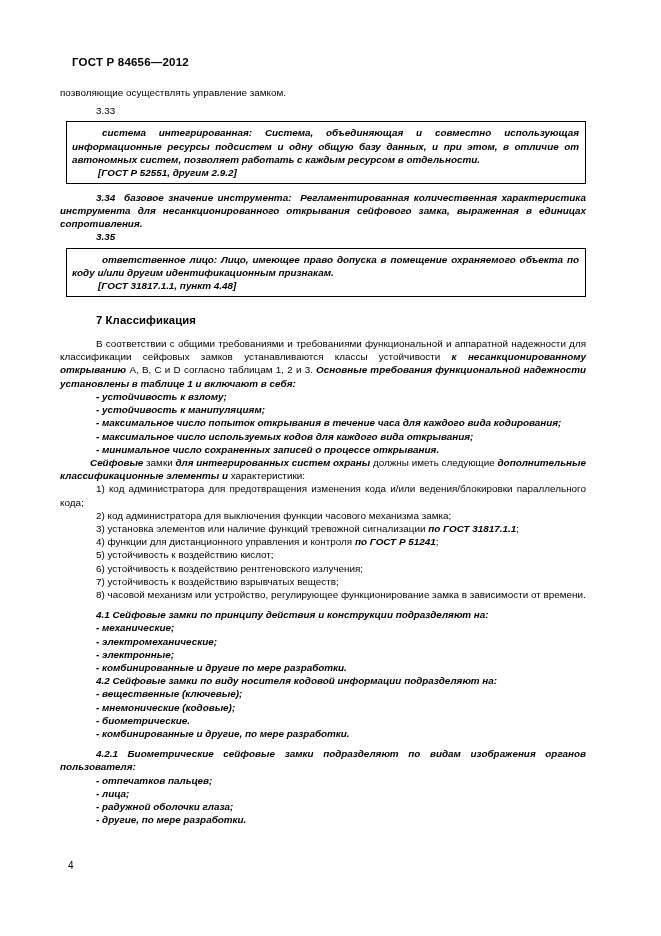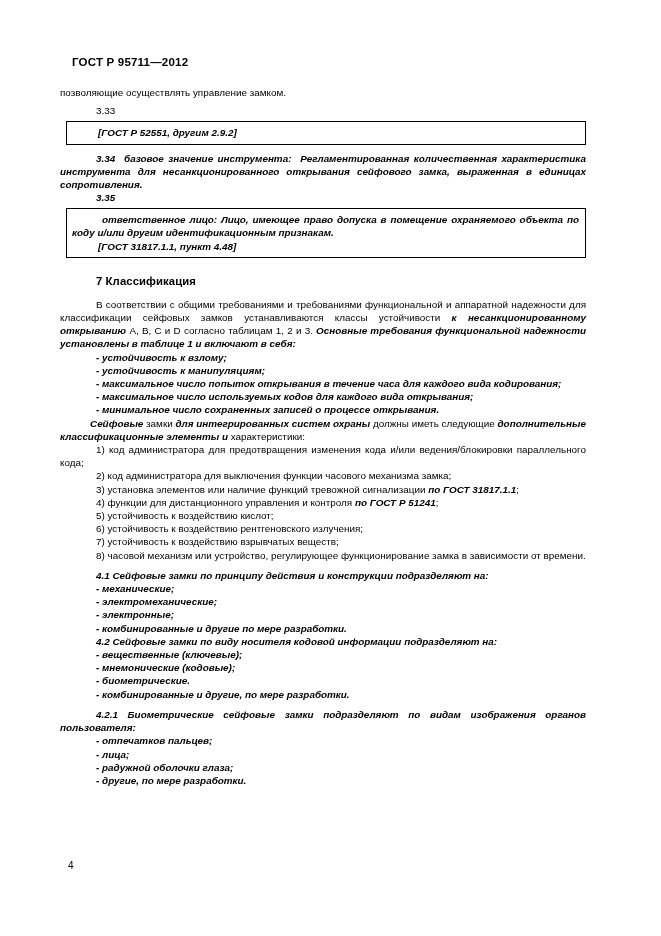--- a/index.html
+++ b/index.html
@@ -97,31 +97,32 @@
     left: 68px;
     top: 860px;
     font-size: 10px;
   }
 </style>
 </head>
 <body>
 
 <div class="page">
 
-  <div class="header">ГОСТ Р 95711—2012</div>
+  <div class="header">ГОСТ Р 84656—2012</div>
 
   <div class="body-block">
 
     <p class="p-left">позволяющие осуществлять управление замком.</p>
 
     <div class="spacer-5"></div>
 
     <p class="p-left ind">3.33</p>
 
     <div class="defbox">
+      <p class="first"><span class="bi">система интегрированная:</span> <span class="bi">Система, объединяющая и совместно использующая информационные ресурсы подсистем и одну общую базу данных, и при этом, в отличие от автономных систем, позволяет работать с каждым ресурсом в отдельности.</span></p>
       <p class="srcline bi">[ГОСТ Р 52551, другим 2.9.2]</p>
     </div>
 
     <div class="spacer-3"></div>
 
     <p class="p-just ind bi"><span>3.34</span>&nbsp;&nbsp;<span>базовое  значение  инструмента:</span>&nbsp;&nbsp;<span>Регламентированная  количественная характеристика инструмента для несанкционированного открывания сейфового замка, выраженная в единицах сопротивления.</span></p>
 
     <p class="p-left ind bi">3.35</p>
 
     <div class="defbox">

